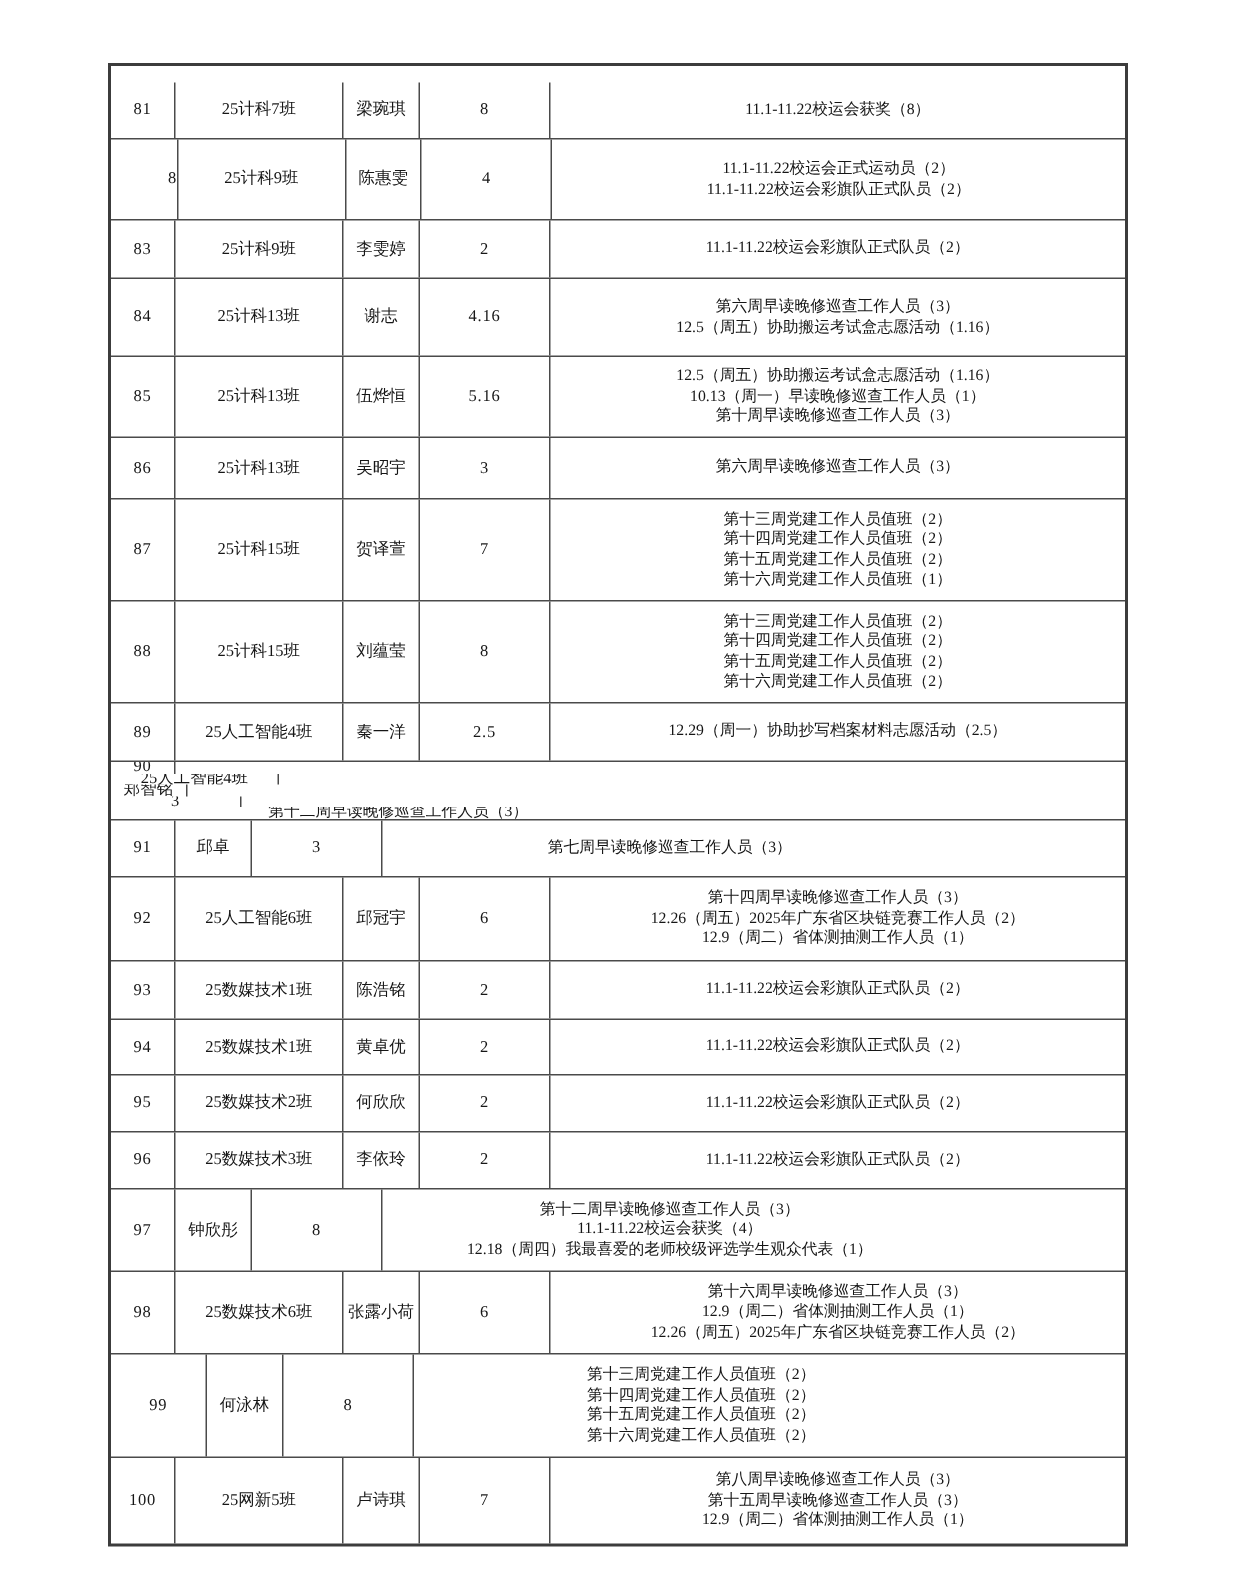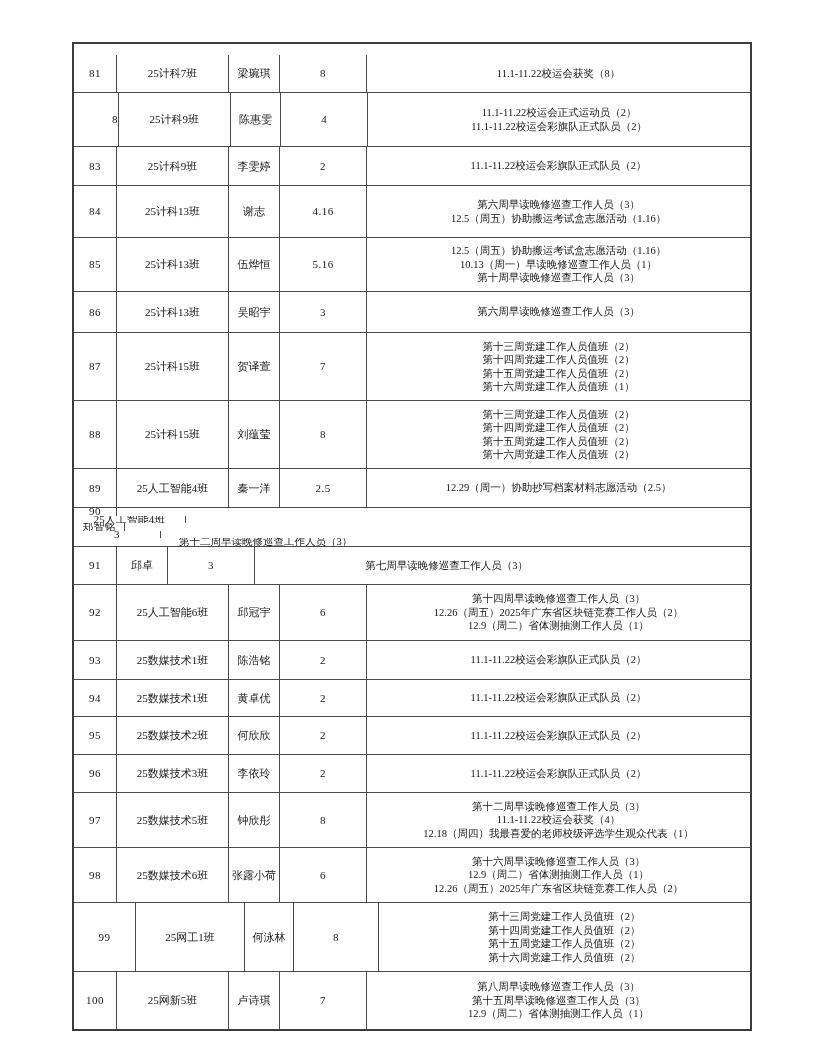--- a/index.html
+++ b/index.html
@@ -214,21 +214,20 @@
     <div class="td col-no" style="width: 43px;">96</div>
     <div class="td col-class" style="width: 112px;">25数媒技术3班</div>
     <div class="td col-name" style="width: 51px;">李依玲</div>
     <div class="td col-score" style="width: 87px;">2</div>
     <div class="td col-desc" style="width: 383px;">
           <div class="desc-line">11.1-11.22校运会彩旗队正式队员（2）</div>
         </div>
   </div>
       <div class="tr" style="height: 55px;">
     <div class="td col-no" style="width: 43px;">97</div>
-    <div class="td col-class" style="width: 112px;">25数媒技术5班</div>
     <div class="td col-name" style="width: 51px;">钟欣彤</div>
     <div class="td col-score" style="width: 87px;">8</div>
     <div class="td col-desc" style="width: 383px;">
           <div class="desc-line">第十二周早读晚修巡查工作人员（3）</div>
           <div class="desc-line">11.1-11.22校运会获奖（4）</div>
           <div class="desc-line">12.18（周四）我最喜爱的老师校级评选学生观众代表（1）</div>
         </div>
   </div>
       <div class="tr" style="height: 55px;">
     <div class="td col-no" style="width: 43px;">98</div>
@@ -236,21 +235,20 @@
     <div class="td col-name" style="width: 51px;">张露小荷</div>
     <div class="td col-score" style="width: 87px;">6</div>
     <div class="td col-desc" style="width: 383px;">
           <div class="desc-line">第十六周早读晚修巡查工作人员（3）</div>
           <div class="desc-line">12.9（周二）省体测抽测工作人员（1）</div>
           <div class="desc-line">12.26（周五）2025年广东省区块链竞赛工作人员（2）</div>
         </div>
   </div>
       <div class="tr" style="height: 69px;">
     <div class="td col-no" style="width: 64px;">99</div>
-    <div class="td col-class" style="width: 112px;">25网工1班</div>
     <div class="td col-name" style="width: 51px;">何泳林</div>
     <div class="td col-score" style="width: 87px;">8</div>
     <div class="td col-desc" style="width: 383px;">
           <div class="desc-line">第十三周党建工作人员值班（2）</div>
           <div class="desc-line">第十四周党建工作人员值班（2）</div>
           <div class="desc-line">第十五周党建工作人员值班（2）</div>
           <div class="desc-line">第十六周党建工作人员值班（2）</div>
         </div>
   </div>
       <div class="tr" style="height: 57px;">

